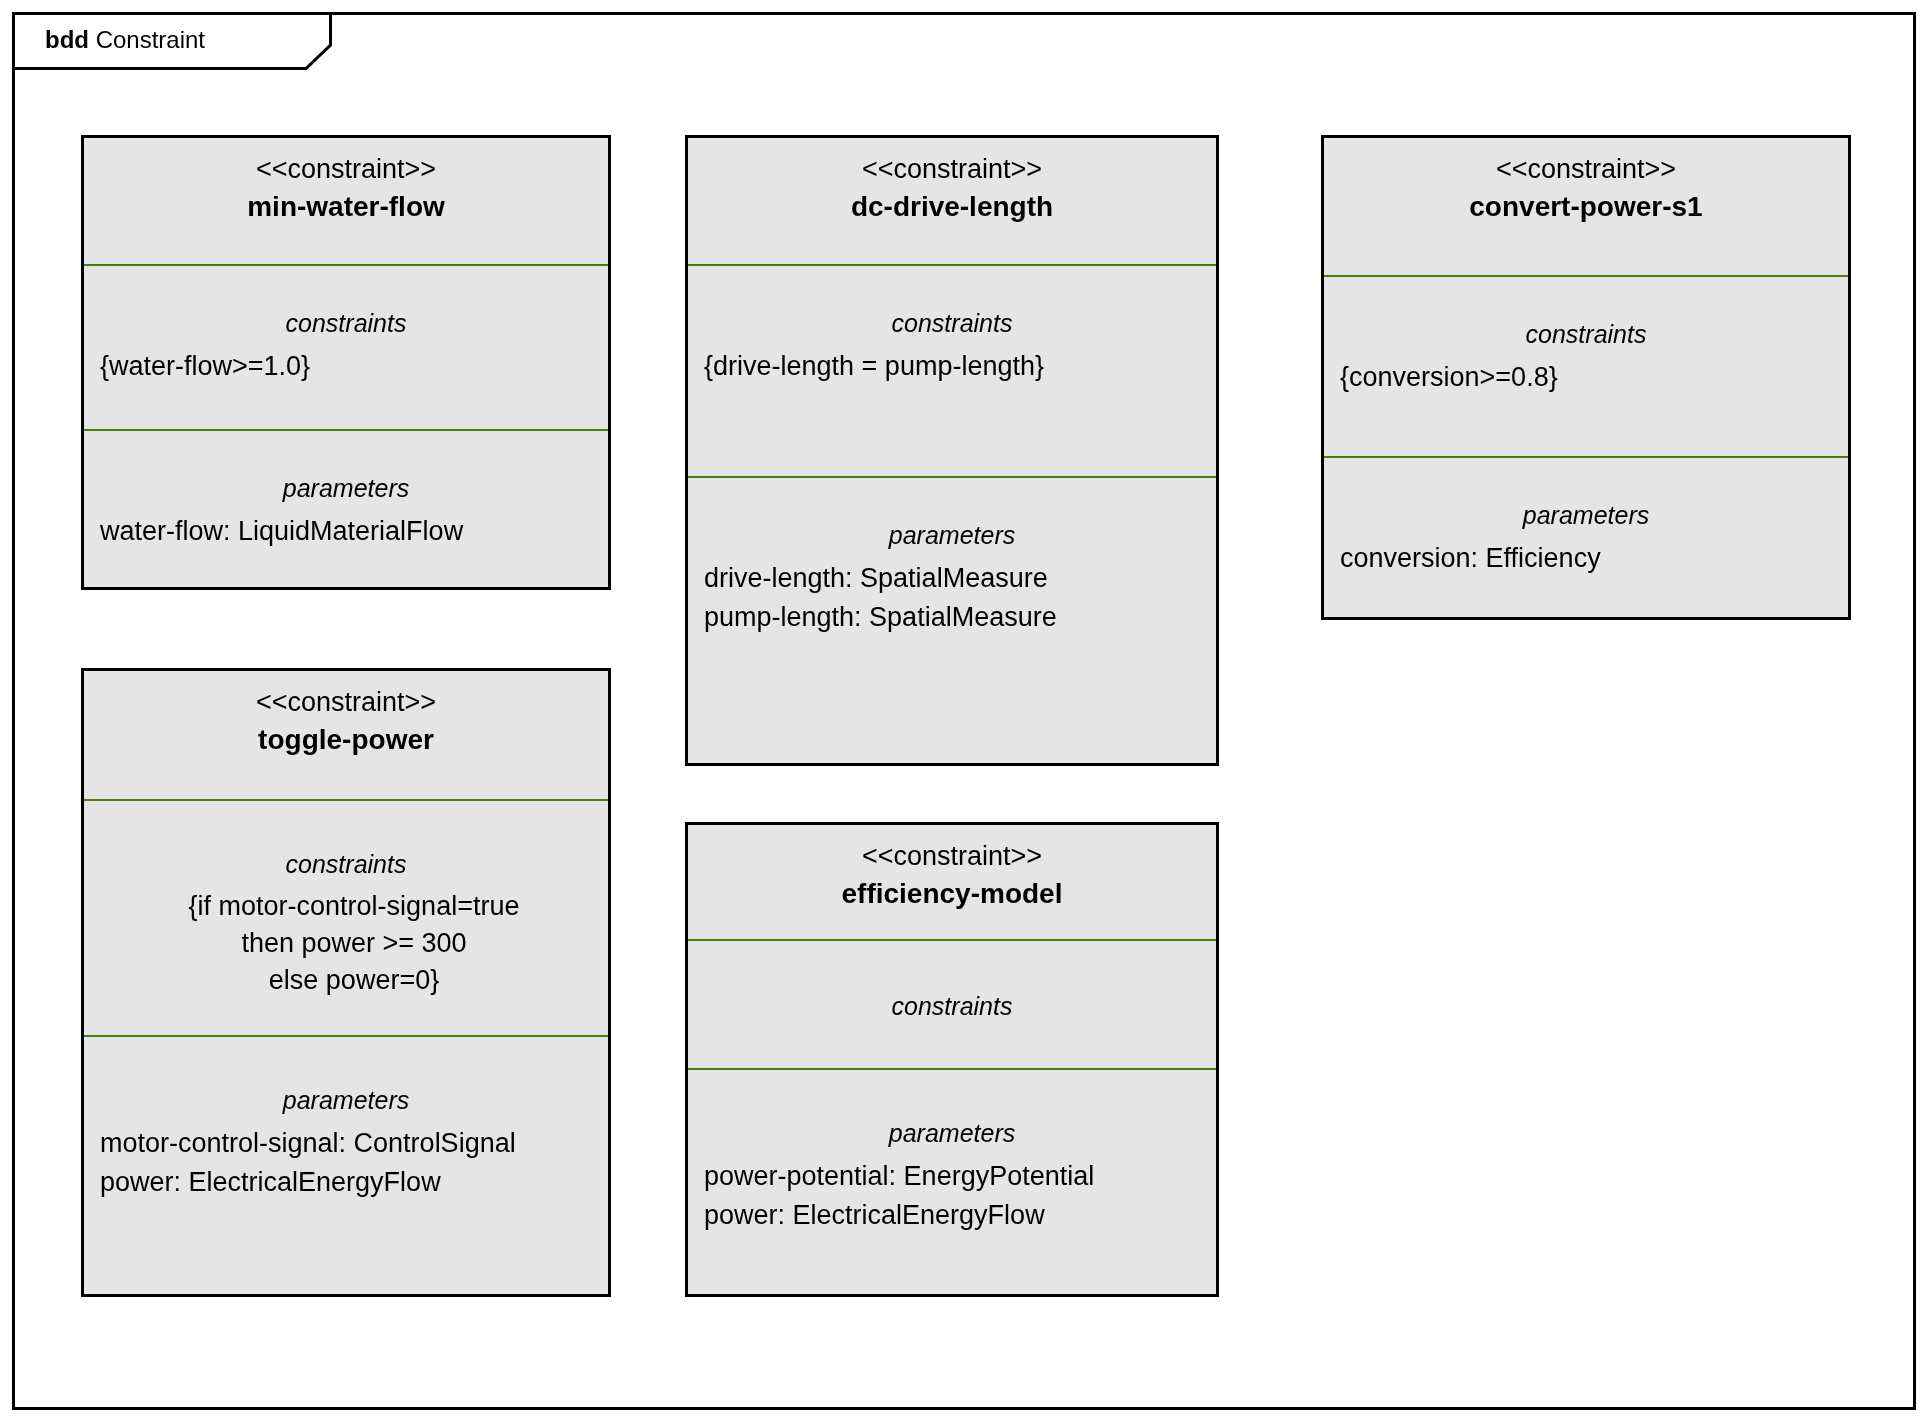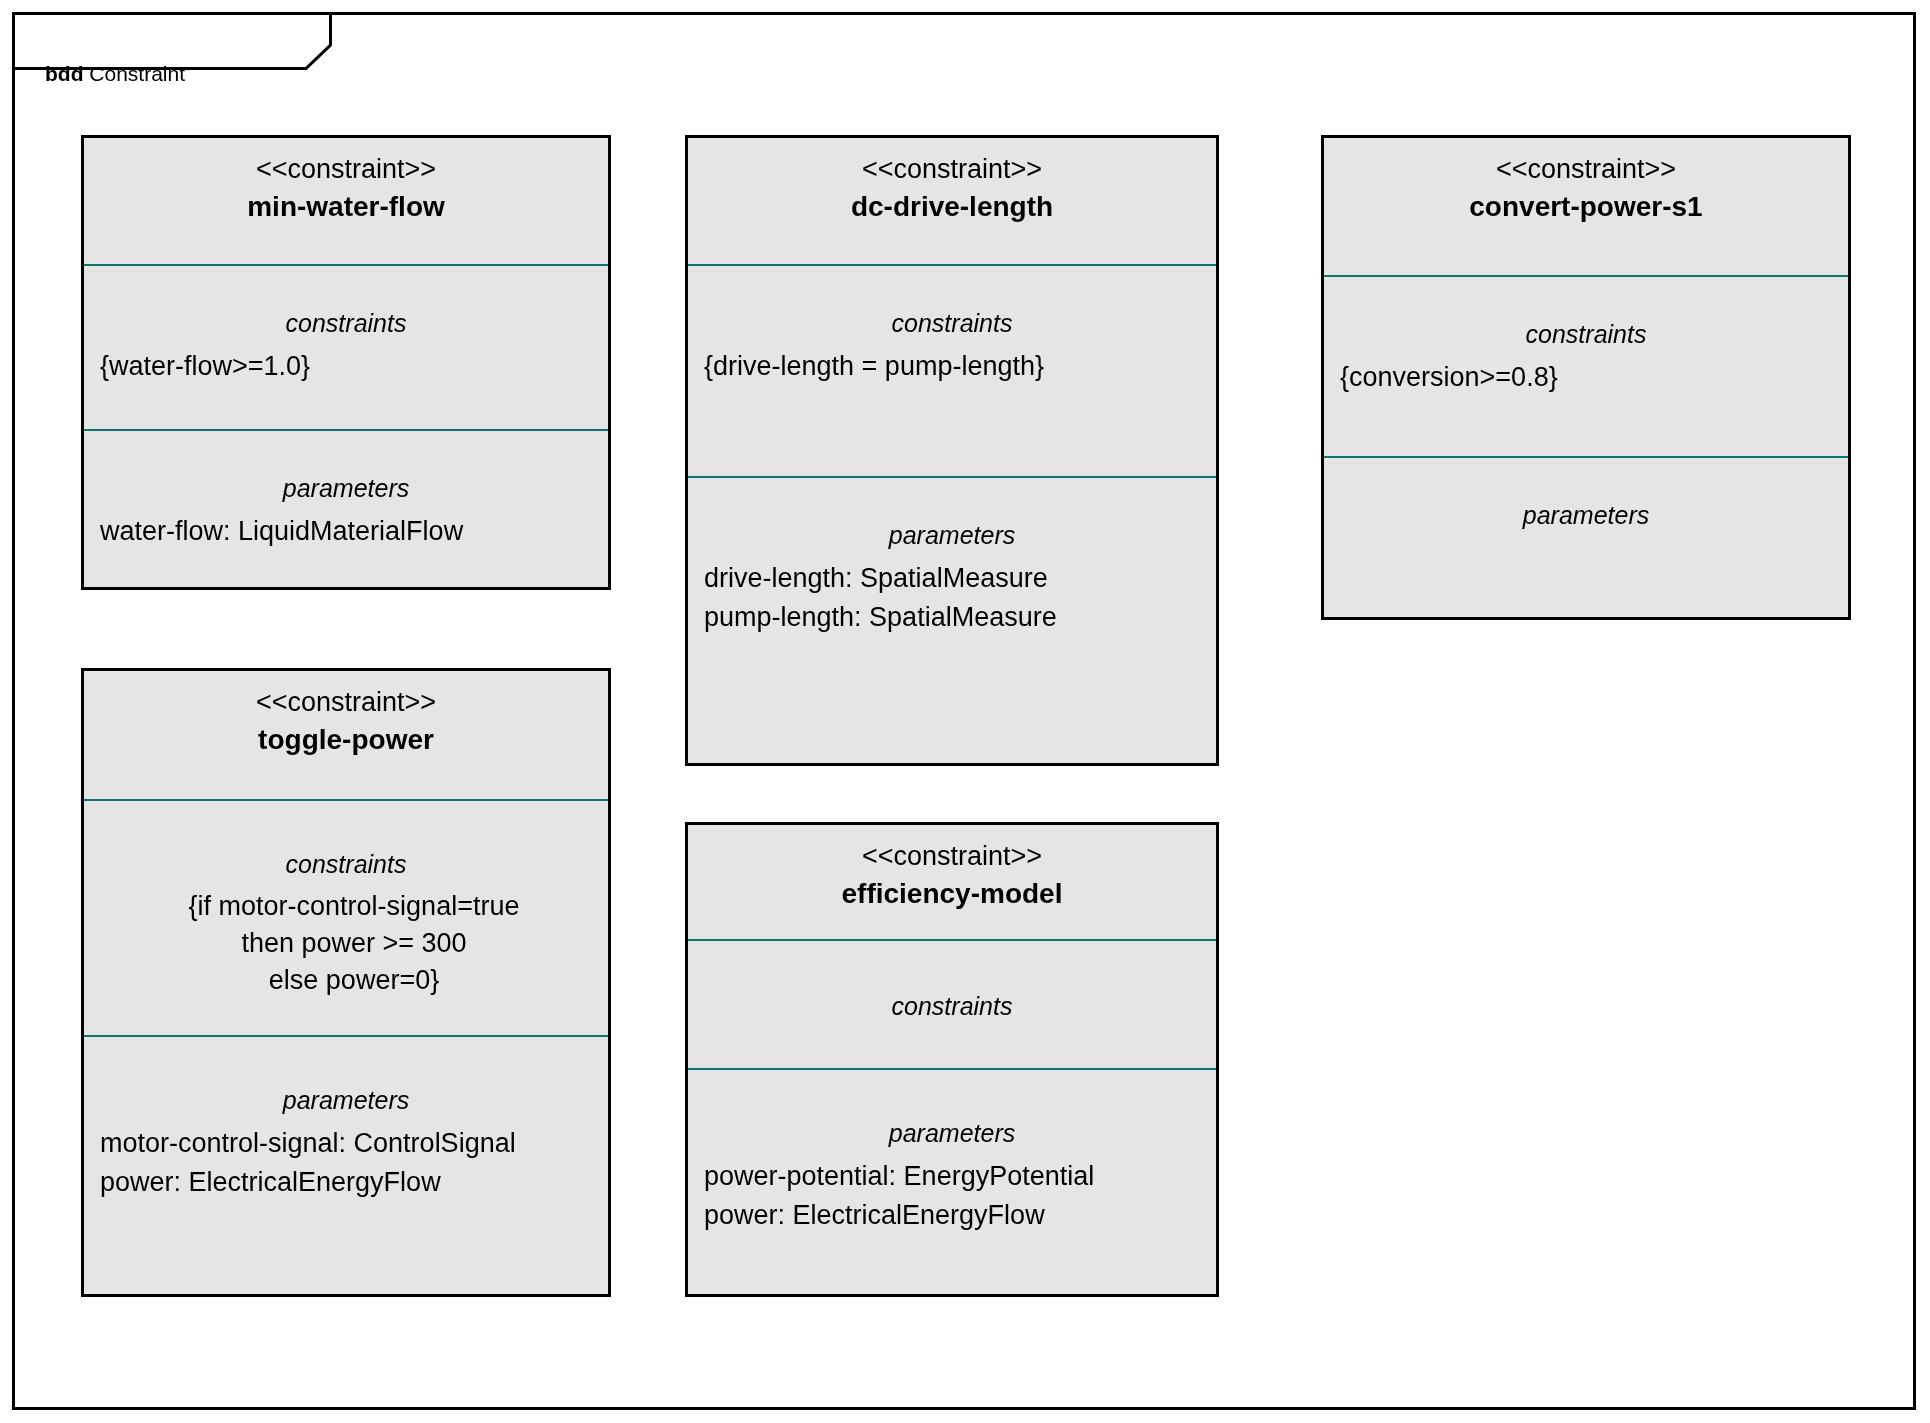--- a/index.html
+++ b/index.html
@@ -33,41 +33,40 @@
     left: 12px; top: 12px;
     width: 320px; height: 58px;
   }
   .tab svg { display: block; }
   .tab-label {
     position: absolute;
     left: 33px; top: 0;
     height: 55px;
     display: flex;
     align-items: center;
-    font-size: 21px;
+    font-size: 24px;
     white-space: pre;
-    margin-top: 34px;
   }
   .tab-label .kw { font-weight: bold; }
 
   
   .block {
     position: absolute;
     border: 3px solid #000000;
     box-sizing: border-box;
     background: #e5e5e5;
     display: flex;
     flex-direction: column;
   }
   .comp {
     box-sizing: border-box;
     flex: 0 0 auto;
     overflow: hidden;
   }
-  .comp.sep { border-top: 2px solid #0f766e; }
+  .comp.sep { border-top: 2px solid #4d7c0f; }
   .comp.fill { flex: 1 1 auto; }
 
   .comp.title {
     padding-top: 13px;
     text-align: center;
   }
   .stereo {
     font-size: 27px;
     line-height: 37px;
   }
@@ -149,20 +148,21 @@
     <div class="comp title" style="height:137px">
       <div class="stereo">&lt;&lt;constraint&gt;&gt;</div>
       <div class="bname">convert-power-s1</div>
     </div>
     <div class="comp sep pt42" style="height:181px">
       <div class="seclabel">constraints</div>
       <div class="bodytext">{conversion&gt;=0.8}</div>
     </div>
     <div class="comp sep fill pt42">
       <div class="seclabel">parameters</div>
+      <div class="bodytext">conversion: Efficiency</div>
     </div>
   </div>
 
   <div class="block" style="left:81px; top:668px; width:530px; height:629px;">
     <div class="comp title" style="height:128px">
       <div class="stereo">&lt;&lt;constraint&gt;&gt;</div>
       <div class="bname">toggle-power</div>
     </div>
     <div class="comp sep pt48" style="height:236px">
       <div class="seclabel">constraints</div>

